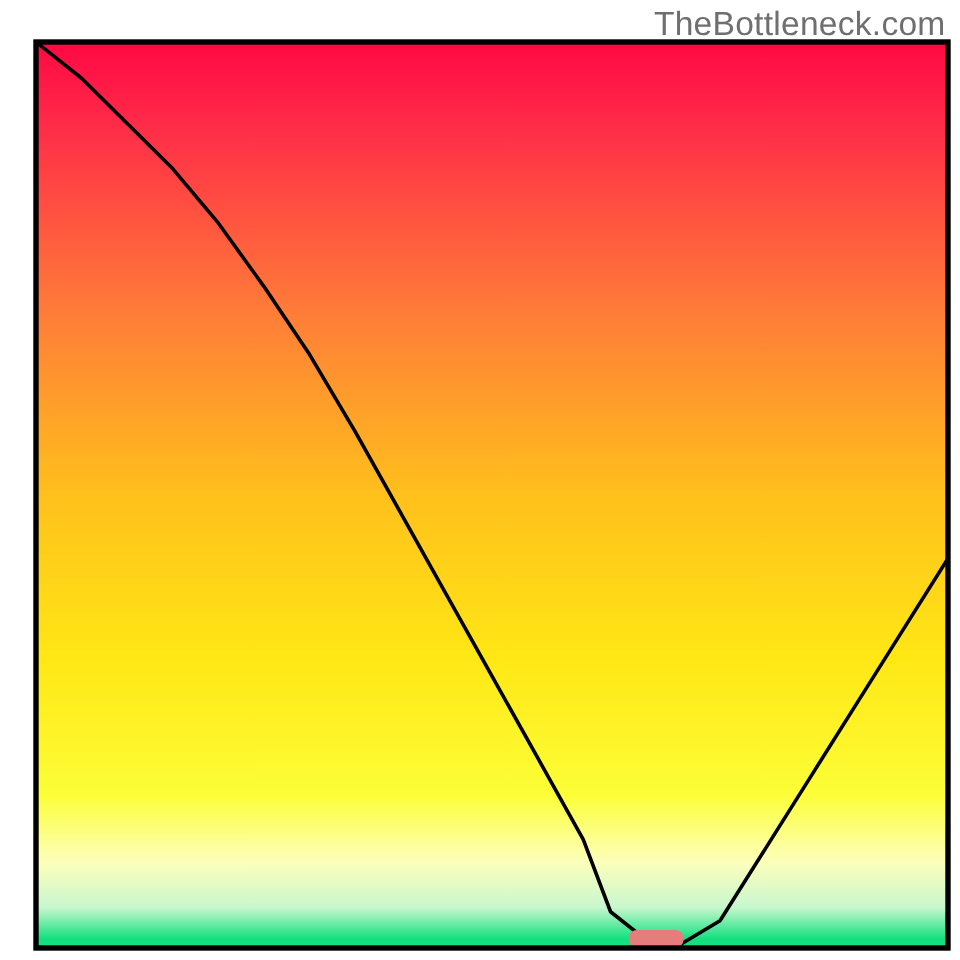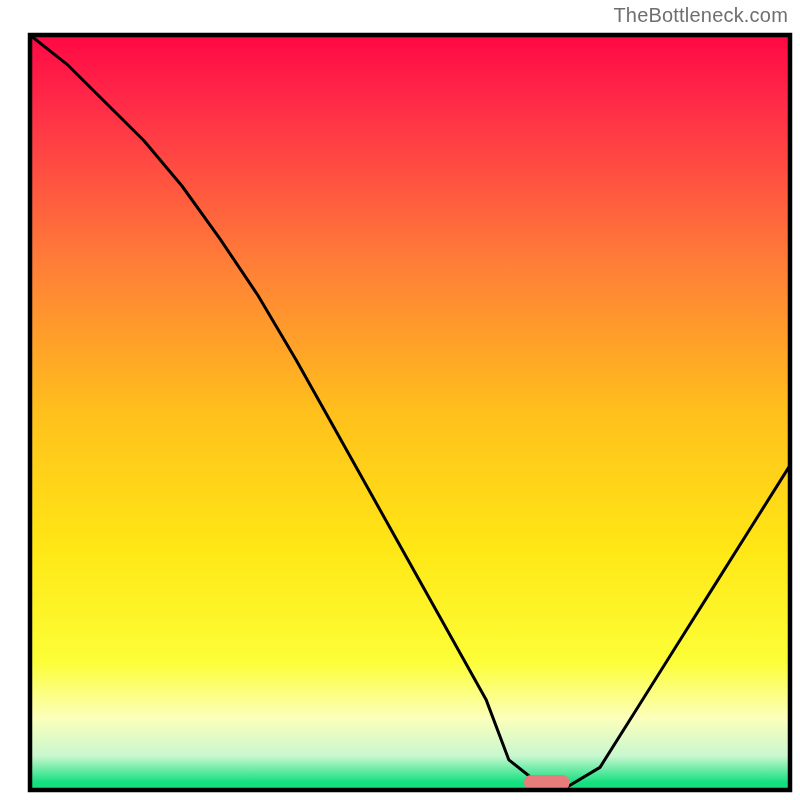--- a/index.html
+++ b/index.html
@@ -13,21 +13,21 @@
   .frame {
     position: absolute;
     left: 0; top: 0;
     width: 800px; height: 800px;
     box-sizing: border-box;
   }
   .watermark {
     position: absolute;
     top: 4px;
     right: 12px;
-    font-size: 20px;
+    font-size: 28px;
     font-weight: 500;
     color: #6f6f6f;
     letter-spacing: 0.2px;
   }
   svg { display: block; }
 </style>
 </head>
 <body>
 
 <div class="frame">

